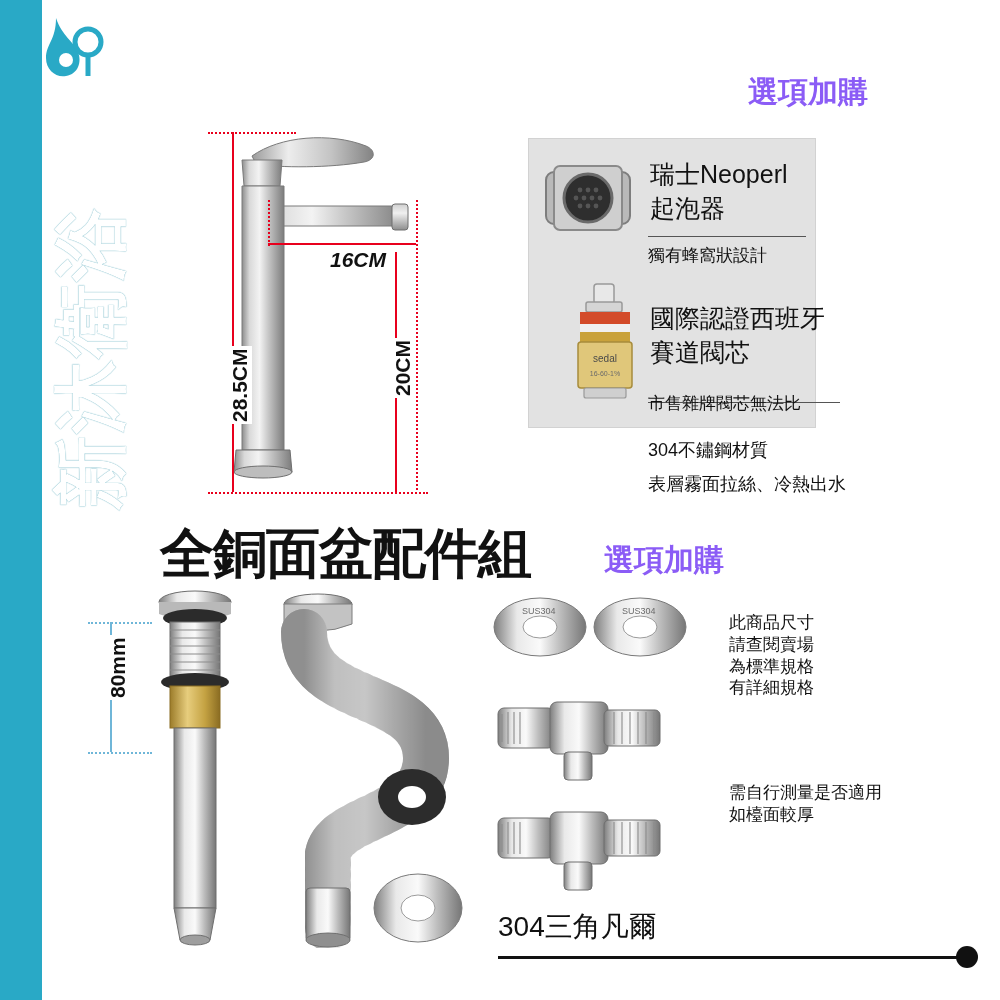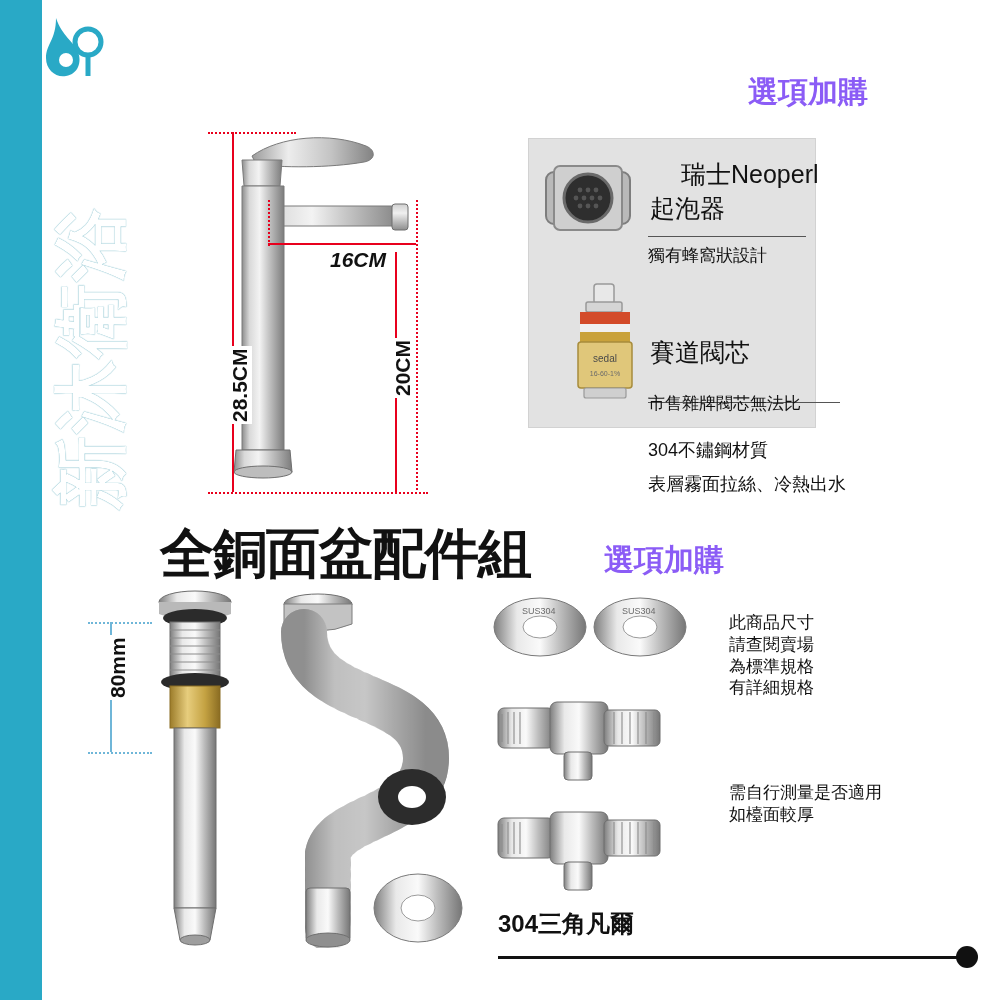--- a/index.html
+++ b/index.html
@@ -163,22 +163,22 @@
     line-height: 1.28;
     white-space: nowrap;
     margin-left: 29px;
   }
   #rt-a { left: 700px; top: 612px; }
   #rt-b { left: 700px; top: 782px; }
 
   #label-valve {
     position: absolute;
     left: 498px; top: 908px;
-    font-size: 24px;
-    font-weight: bold;
+    font-size: 28px;
+    font-weight: normal;
     color: #111;
     white-space: nowrap;
   }
 
   
   .bottomrule {
     position: absolute;
     left: 498px; top: 956px;
     width: 470px; height: 0;
     border-top: 3px solid #111;
@@ -292,38 +292,39 @@
         <circle cx="36" cy="36" r="2.4"></circle>
           <circle cx="44" cy="36" r="2.4"></circle>
           <circle cx="52" cy="36" r="2.4"></circle>
           <circle cx="60" cy="36" r="2.4"></circle>
         <circle cx="40" cy="44" r="2.4"></circle>
           <circle cx="48" cy="44" r="2.4"></circle>
           <circle cx="56" cy="44" r="2.4"></circle>
       </g>
     </svg>
   </div>
-  <div class="feat-title" style="left:681px; top:160px;">瑞士Neoperl</div>
+  <div class="feat-title" style="left:650px; top:160px;">瑞士Neoperl</div>
   <div class="feat-title" style="left:650px; top:194px;">起泡器</div>
   <div class="feat-rule" style="left:648px; top:236px; width:158px;"></div>
   <div class="feat-sub" style="left:648px; top:244px;">獨有蜂窩狀設計</div>
 
   <div style="position:absolute; left:566px; top:282px;">
     <svg width="78" height="120" viewBox="0 0 78 120">
       <rect x="28" y="2" width="20" height="20" rx="3" fill="#e8e8e8" stroke="#999" stroke-width="1.5"></rect>
       <rect x="20" y="20" width="36" height="10" rx="2" fill="#d5d5d5" stroke="#999" stroke-width="1.5"></rect>
       <rect x="14" y="30" width="50" height="12" fill="#d34b2a"></rect>
       <rect x="14" y="42" width="50" height="8" fill="#f0f0f0"></rect>
       <rect x="14" y="50" width="50" height="10" fill="#c9a23b"></rect>
       <rect x="12" y="60" width="54" height="46" rx="3" fill="#e0c77a" stroke="#a78c3c" stroke-width="1.5"></rect>
       <text x="39" y="80" font-size="10" fill="#4a4a4a" text-anchor="middle" font-family="Liberation Sans, sans-serif">sedal</text>
       <text x="39" y="94" font-size="7" fill="#6a6a6a" text-anchor="middle" font-family="Liberation Sans, sans-serif">16-60-1%</text>
       <rect x="18" y="106" width="42" height="10" rx="2" fill="#cfcfcf" stroke="#999" stroke-width="1.2"></rect>
     </svg>
   </div>
+  <div class="feat-title" style="left:650px; top:304px;">國際認證西班牙</div>
   <div class="feat-title" style="left:650px; top:338px;">賽道閥芯</div>
   <div class="feat-rule" style="left:648px; top:402px; width:192px;"></div>
   <div class="feat-sub" style="left:648px; top:392px;">市售雜牌閥芯無法比</div>
 
   <div class="spec-text" id="spec-line1">304不鏽鋼材質</div>
   <div class="spec-text" id="spec-line2">表層霧面拉絲、冷熱出水</div>
 
   <div class="h-title" id="title-basin">全銅面盆配件組</div>
   <div class="h-option" id="opt-basin">選項加購</div>
 

